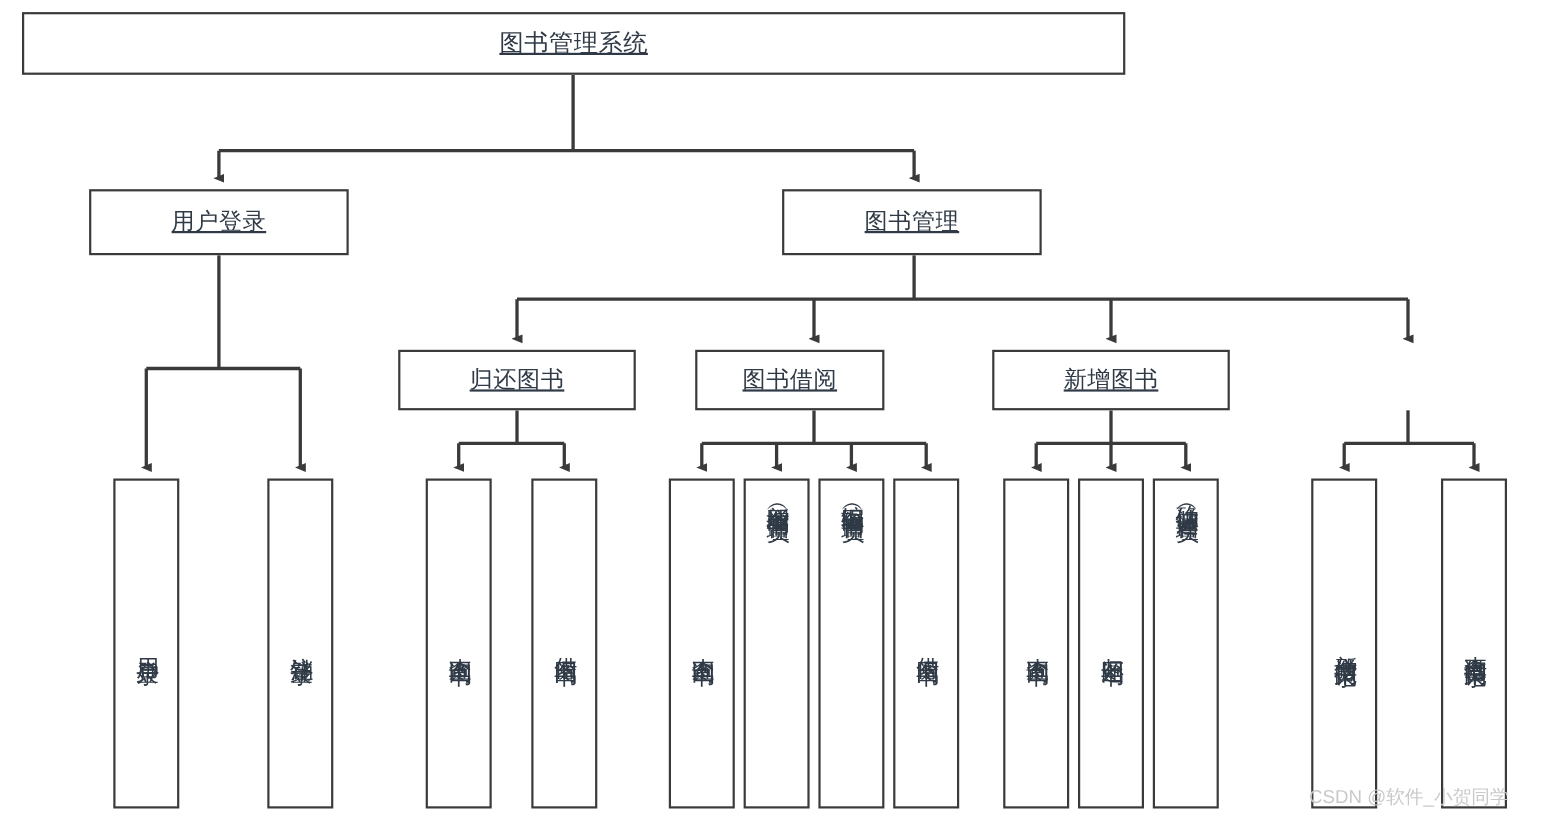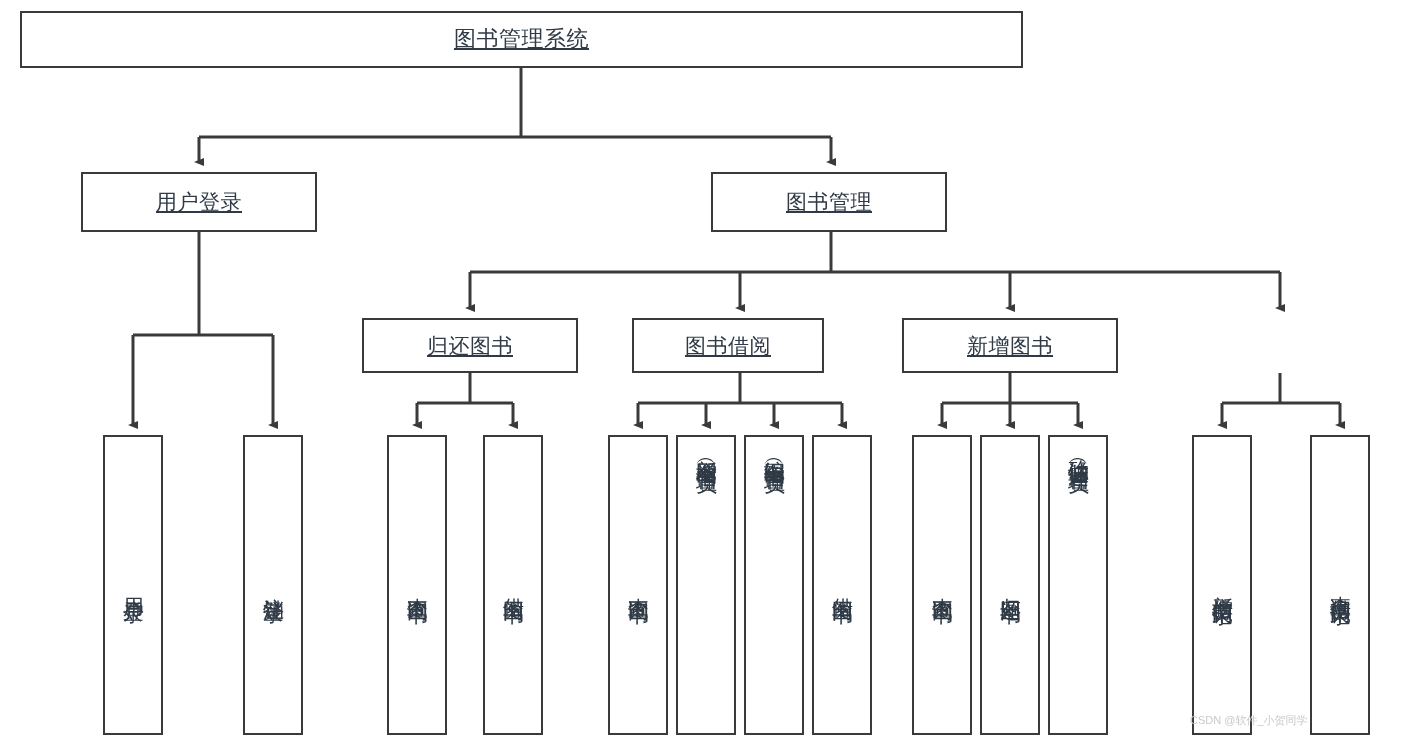--- a/index.html
+++ b/index.html
@@ -63,21 +63,21 @@
     line-height: 1.18;
     letter-spacing: 2px;
   }
   .node.vertical.centered {
     align-items: center;
     padding-top: 0;
   }
   .watermark {
     position: absolute;
     color: #c9c9c9;
-    font-size: 11px;
+    font-size: 17px;
     white-space: nowrap;
     z-index: 5;
   }
 </style>
 </head>
 <body>
 
 <div id="diagram-canvas">
 
   <svg id="edge-layer" viewBox="0 0 1405 747" xmlns="http://www.w3.org/2000/svg">
@@ -137,21 +137,21 @@
   <div class="node horizontal" style="left:81px; top:172px; width:236px; height:60px;">
     <span class="node-label">用户登录</span>
   </div>
   <div class="node horizontal" style="left:711px; top:172px; width:236px; height:60px;">
     <span class="node-label">图书管理</span>
   </div>
 
   <div class="node horizontal" style="left:362px; top:318px; width:216px; height:55px;">
     <span class="node-label">归还图书</span>
   </div>
-  <div class="node horizontal" style="left:632px; top:318px; width:192px; height:55px;">
+  <div class="node horizontal" style="left:632px; top:318px; width:172px; height:55px;">
     <span class="node-label">图书借阅</span>
   </div>
   <div class="node horizontal" style="left:902px; top:318px; width:216px; height:55px;">
     <span class="node-label">新增图书</span>
   </div>
 
   <div class="node vertical centered" style="left:103px; top:435px; width:60px; height:300px;">
     <span class="node-label">用户登录</span>
   </div>
   <div class="node vertical centered" style="left:243px; top:435px; width:60px; height:300px;">

